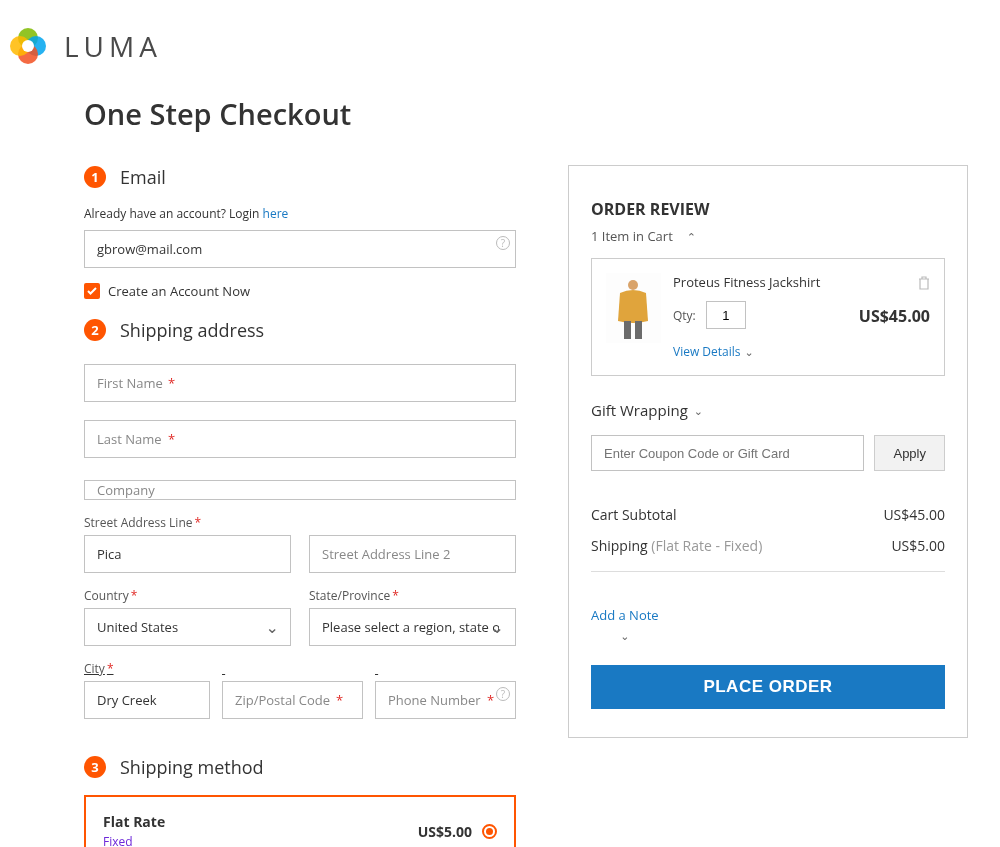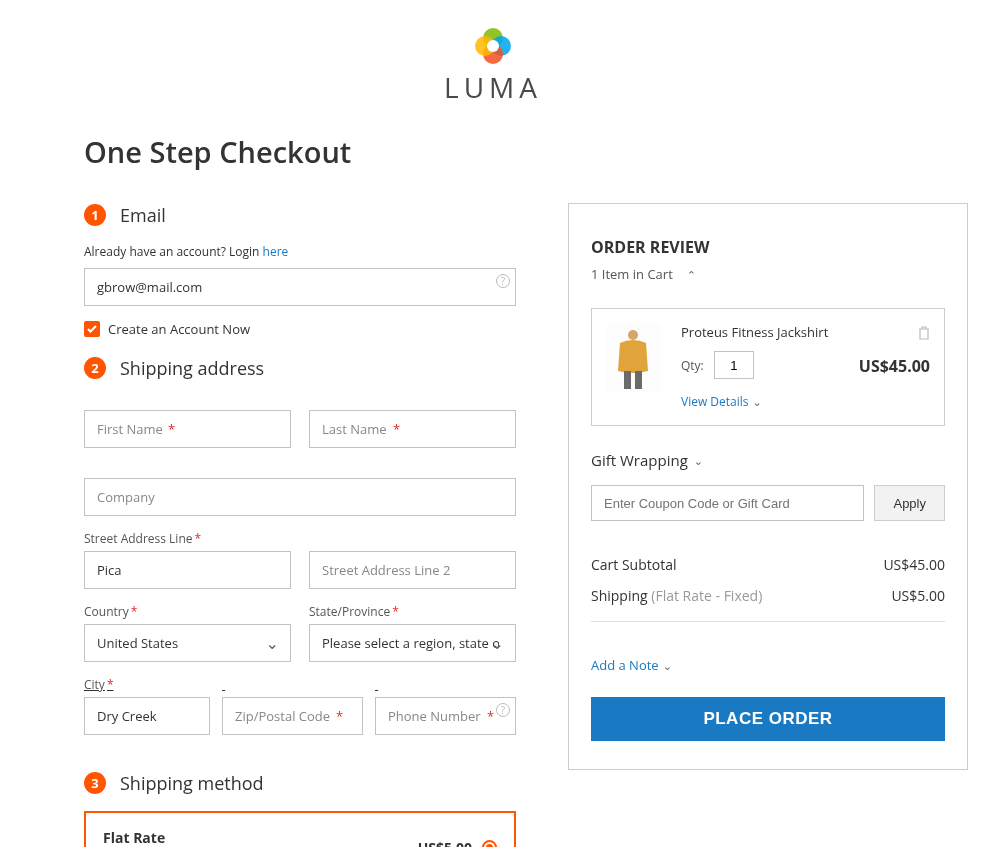--- a/index.html
+++ b/index.html
@@ -5,21 +5,21 @@
   * { box-sizing: border-box; margin: 0; padding: 0; }
   body {
     font-family: 'Open Sans', -apple-system, BlinkMacSystemFont, Arial, sans-serif;
     color: #333;
     background: #fff;
     width: 1000px;
   }
   .page { padding: 10px 20px 40px 84px; }
 
   
-  .logo-bar { display: flex; align-items: center; margin-left: -78px; padding: 14px 0 26px; flex-direction: column; }
+  .logo-bar { display: flex; align-items: center; gap: 14px; margin-left: -78px; padding: 14px 0 26px; }
   .logo-mark { width: 44px; height: 44px; position: relative; }
   .brand { font-size: 28px; font-weight: 400; letter-spacing: 5px; color: #4a4a4a; }
 
   h1.title { font-size: 29px; font-weight: 600; color: #333; margin-bottom: 32px; }
 
   .columns { display: flex; gap: 52px; align-items: flex-start; }
   .col-left { width: 432px; }
   .col-right { width: 400px; border: 1px solid #ccc; background: #fff; padding: 32px 22px 28px; }
 
   
@@ -44,21 +44,21 @@
     padding: 0 12px;
     font-size: 13px;
     color: #333;
     background: #fff;
     font-family: inherit;
   }
   input.text::placeholder { color: #888; }
   .help-q { position: absolute; right: 6px; top: 6px; width: 14px; height: 14px; border: 1px solid #bbb; border-radius: 50%; font-size: 10px; color: #bbb; display: flex; align-items: center; justify-content: center; cursor: help; }
   .row { display: flex; gap: 18px; }
   .row > * { flex: 1; }
-  .row.mt { margin-top: 30px; }
+  .row.mt { margin-top: 22px; flex-direction: column; }
   .row.mt2 { margin-top: 14px; }
   .row3 { display: flex; gap: 12px; text-decoration: underline; }
   .row3 > * { flex: 1; }
 
   
   .chk-row { display: flex; align-items: center; gap: 8px; margin-top: 14px; }
   .chk { width: 16px; height: 16px; background: #ff5501; border-radius: 2px; display: flex; align-items: center; justify-content: center; }
   .chk-label { font-size: 13px; color: #333; }
 
   
@@ -74,21 +74,21 @@
   .ship-right { display: flex; align-items: center; gap: 10px; }
   .ship-price { font-size: 14px; font-weight: 700; color: #333; }
   .radio { width: 15px; height: 15px; border: 1px solid #999; border-radius: 50%; display: flex; align-items: center; justify-content: center; }
   .radio.on { border: 2px solid #ff5501; }
   .radio.on::after { content: ''; width: 7px; height: 7px; background: #ff5501; border-radius: 50%; }
 
   
   .review-title { font-size: 16px; font-weight: 700; color: #333; margin-bottom: 4px; }
   .cart-count { font-size: 13px; color: #555; cursor: pointer; display: inline-flex; align-items: center; gap: 14px; }
   .chev { font-size: 11px; color: #666; }
-  .cart-item { border: 1px solid #ccc; padding: 14px; margin-top: 24px; display: flex; gap: 20px; position: relative; }
+  .cart-item { border: 1px solid #ccc; padding: 14px; margin-top: 12px; display: flex; gap: 12px; position: relative; }
   .thumb { width: 55px; height: 70px; background: #f4f4f4; display: flex; align-items: center; justify-content: center; overflow: hidden; }
   .item-body { flex: 1; }
   .item-name { font-size: 13px; color: #333; margin-bottom: 10px; }
   .qty-row { display: flex; align-items: center; gap: 10px; }
   .qty-label { font-size: 12px; color: #555; }
   .qty-input { width: 40px; height: 28px; border: 1px solid #c2c2c2; text-align: center; font-size: 13px; }
   .item-price { position: absolute; right: 14px; top: 46px; font-size: 16px; font-weight: 700; color: #333; }
   .view-details { font-size: 12px; color: #1979c3; margin-top: 14px; cursor: pointer; display: inline-flex; align-items: center; gap: 4px; }
   .trash { position: absolute; right: 14px; top: 14px; color: #bbb; cursor: pointer; }
 
@@ -97,21 +97,21 @@
   .coupon-row { display: flex; gap: 10px; margin-top: 14px; }
   .coupon-row input { flex: 1; height: 36px; border: 1px solid #c2c2c2; padding: 0 12px; font-size: 13px; }
   .apply-btn { height: 36px; padding: 0 18px; border: 1px solid #cdcdcd; background: #f2f2f2; font-size: 13px; cursor: pointer; color: #333; }
 
   .totals { margin-top: 28px; }
   .total-row { display: flex; justify-content: space-between; font-size: 14px; color: #333; padding: 6px 0; }
   .muted { color: #999; }
   .divider { border-top: 1px solid #ddd; margin: 10px 0; }
   .grand { font-size: 18px; font-weight: 700; }
 
-  .add-note { font-size: 13px; color: #1979c3; margin-top: 24px; cursor: pointer; display: inline-flex; align-items: center; gap: 4px; }
+  .add-note { font-size: 13px; color: #1979c3; margin-top: 24px; cursor: pointer; display: inline-flex; align-items: center; gap: 4px; flex-direction: column; }
 
   .place-btn { width: 100%; height: 44px; background: #1979c3; color: #fff; border: none; font-size: 17px; font-weight: 700; letter-spacing: .5px; margin-top: 22px; cursor: pointer; }
 </style>
 </head>
 <body>
 
 <div class="page">
 
   <div class="logo-bar">
     <div class="logo-mark">

